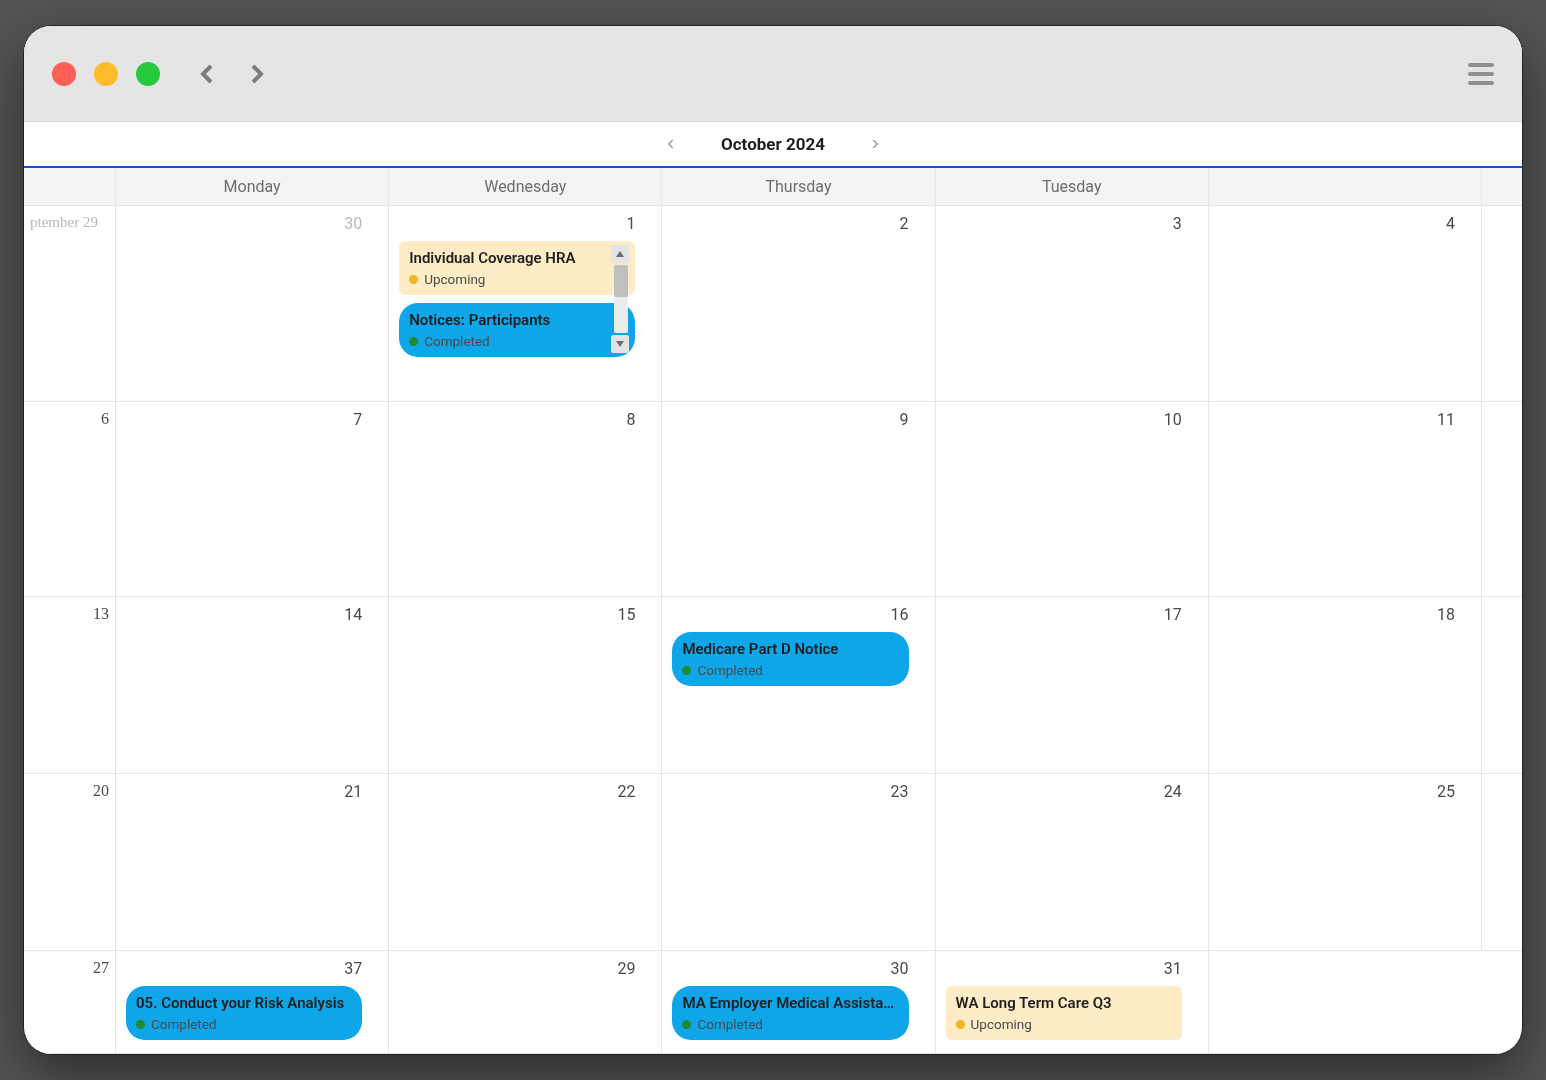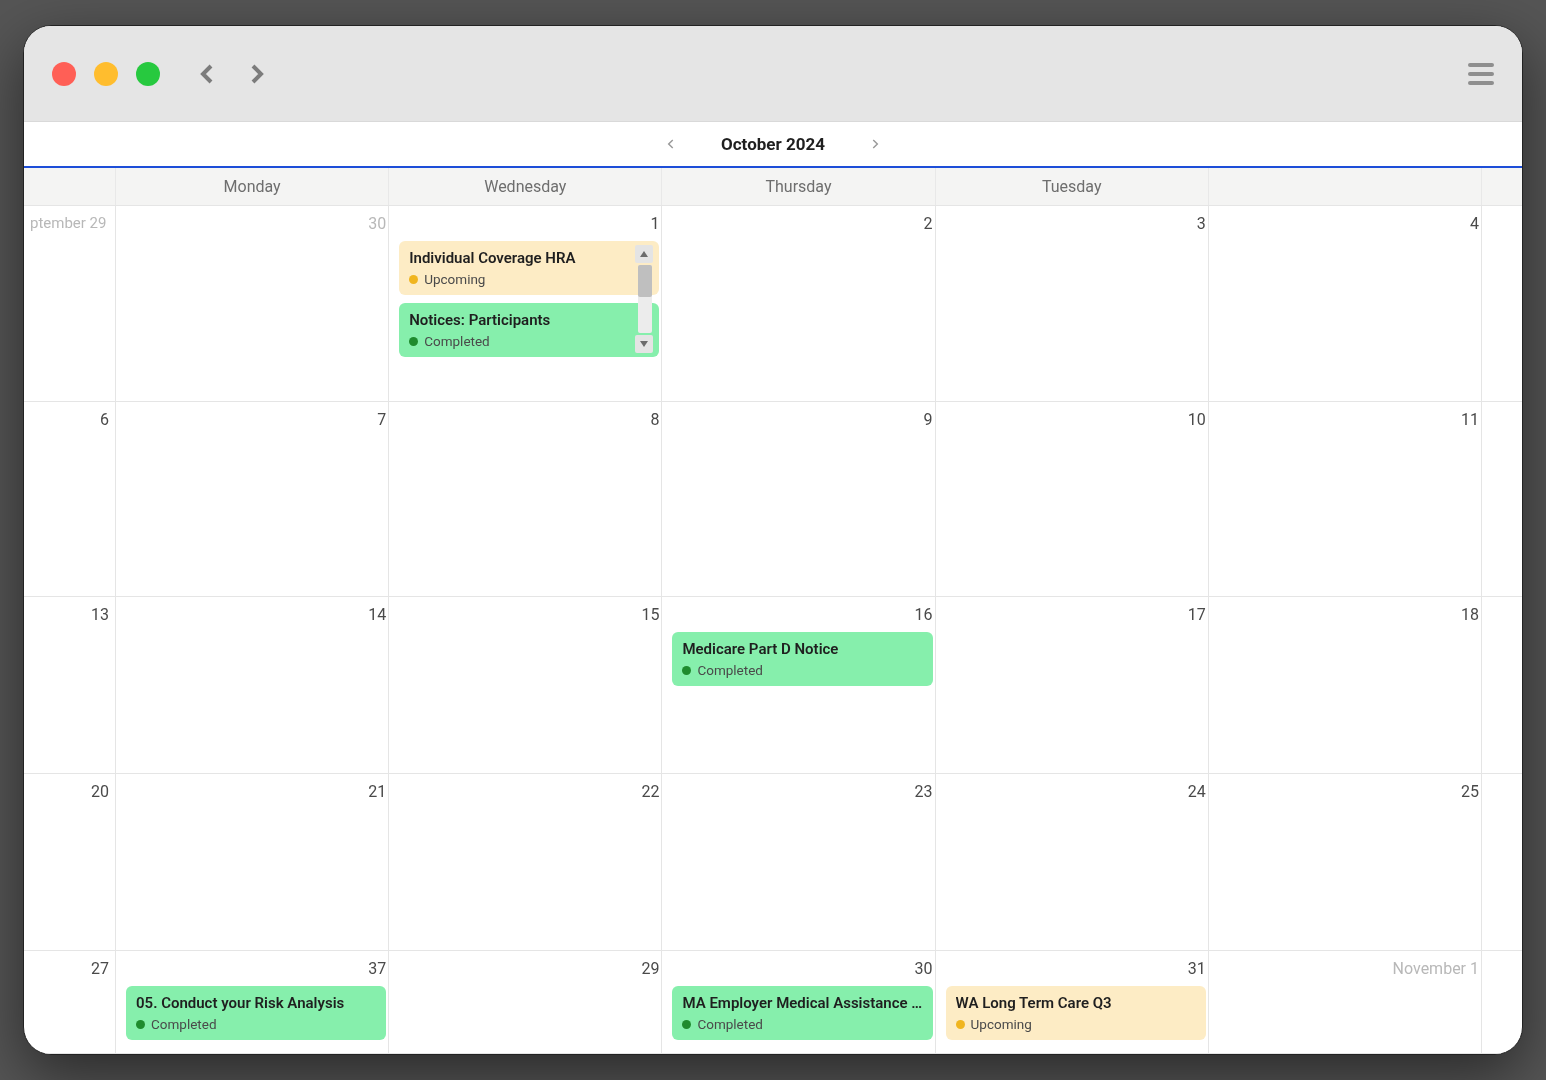--- a/index.html
+++ b/index.html
@@ -83,40 +83,40 @@
     overflow: hidden;
   }
   .week {
     display: grid;
     grid-template-columns: 92px repeat(5, 1fr) 40px;
     border-bottom: 1px solid #e5e5e5;
     min-height: 0;
   }
   .cell {
     border-right: 1px solid #e5e5e5;
-    padding: 8px 2px 6px 10px;
+    padding: 8px 26px 6px 10px;
     display: flex;
     flex-direction: column;
     overflow: hidden;
     position: relative;
   }
-  .cell.stub-left { padding: 8px 6px; }
+  .cell.stub-left { padding: 8px 6px; font-family: Liberation Serif, serif; }
   .cell.stub-right { padding: 8px 4px; border-right: none; }
   .daynum { font-size: 16px; color: #4a4a4a; text-align: right; font-weight: 400; }
   .daynum.muted { color: #b8b8b8; }
   .stub-left .label-text { font-size: 15px; color: #b8b8b8; white-space: nowrap; overflow:hidden; }
   .events { margin-top: 8px; display:flex; flex-direction:column; gap:8px; }
   .event {
     border-radius: 6px;
     padding: 8px 10px 8px 10px;
     cursor: pointer;
     position: relative;
   }
   .event.upcoming { background: #fdecc5; }
-  .event.completed { background: #86efac; }
+  .event.completed { background: #0ea5e9; border-radius: 19px; }
   .event-title { font-size: 15px; font-weight: 600; color: #1f1f1f; white-space: nowrap; overflow: hidden; text-overflow: ellipsis; }
   .event-status-row { display:flex; align-items:center; gap:6px; margin-top:4px; }
   .status-dot { width: 9px; height: 9px; border-radius: 50%; flex-shrink:0; }
   .status-dot.upcoming { background: #f0b51f; }
   .status-dot.completed { background: #1f8b2e; }
   .status-text { font-size: 13.5px; color: #4a4a4a; }
   .scroll-controls {
     position: absolute;
     right: 4px;
     top: 0;
@@ -373,21 +373,18 @@
           <div class="events">
             <div class="event upcoming">
               <div class="event-title">WA Long Term Care Q3</div>
               <div class="event-status-row">
                 <span class="status-dot upcoming"></span>
                 <span class="status-text">Upcoming</span>
               </div>
             </div>
           </div>
         </div>
-        <div class="cell">
-          <div class="daynum muted">November 1</div>
-        </div>
         <div class="cell stub-right"></div>
       </div>
 
     </div>
   </div>
 </div>
 
 </body></html>

